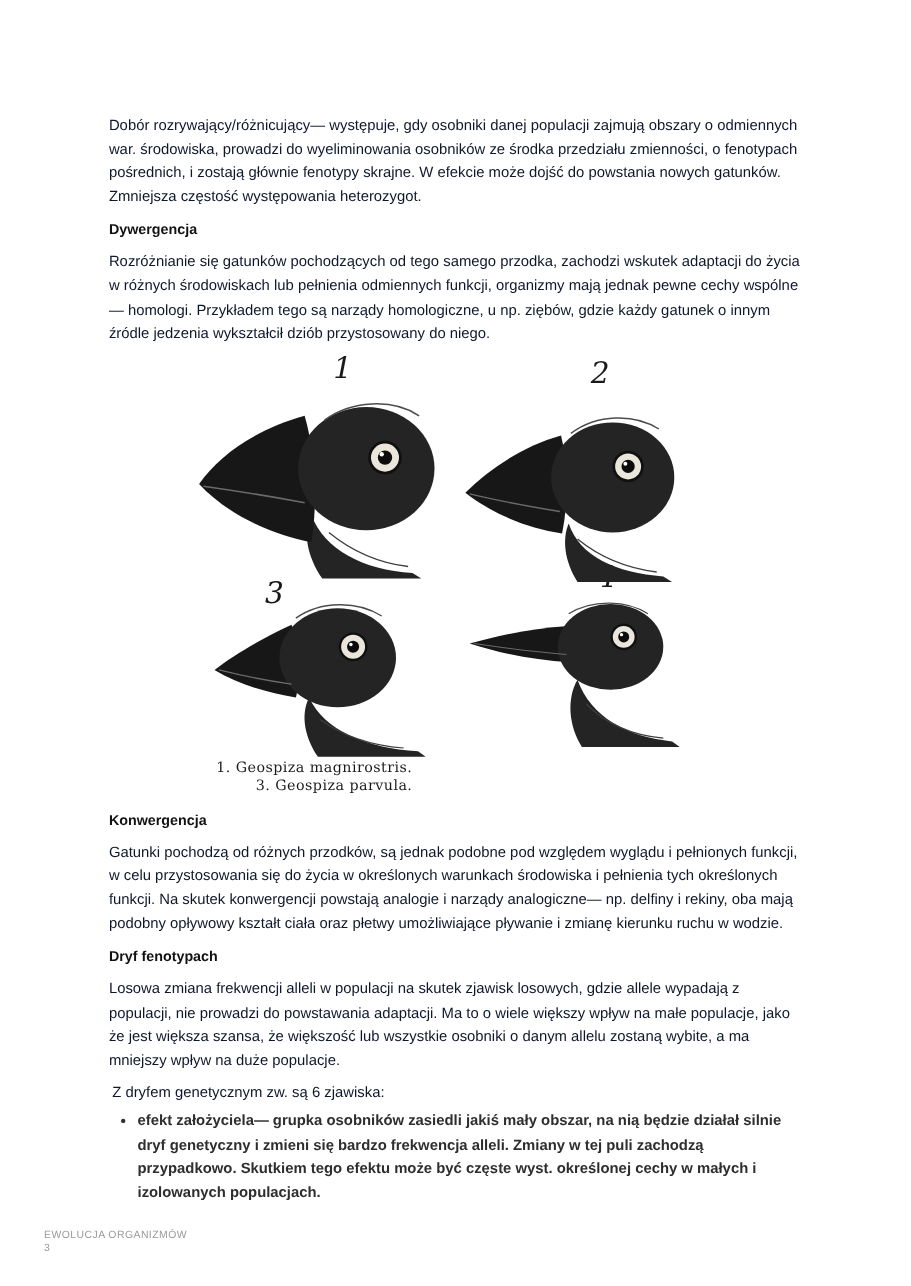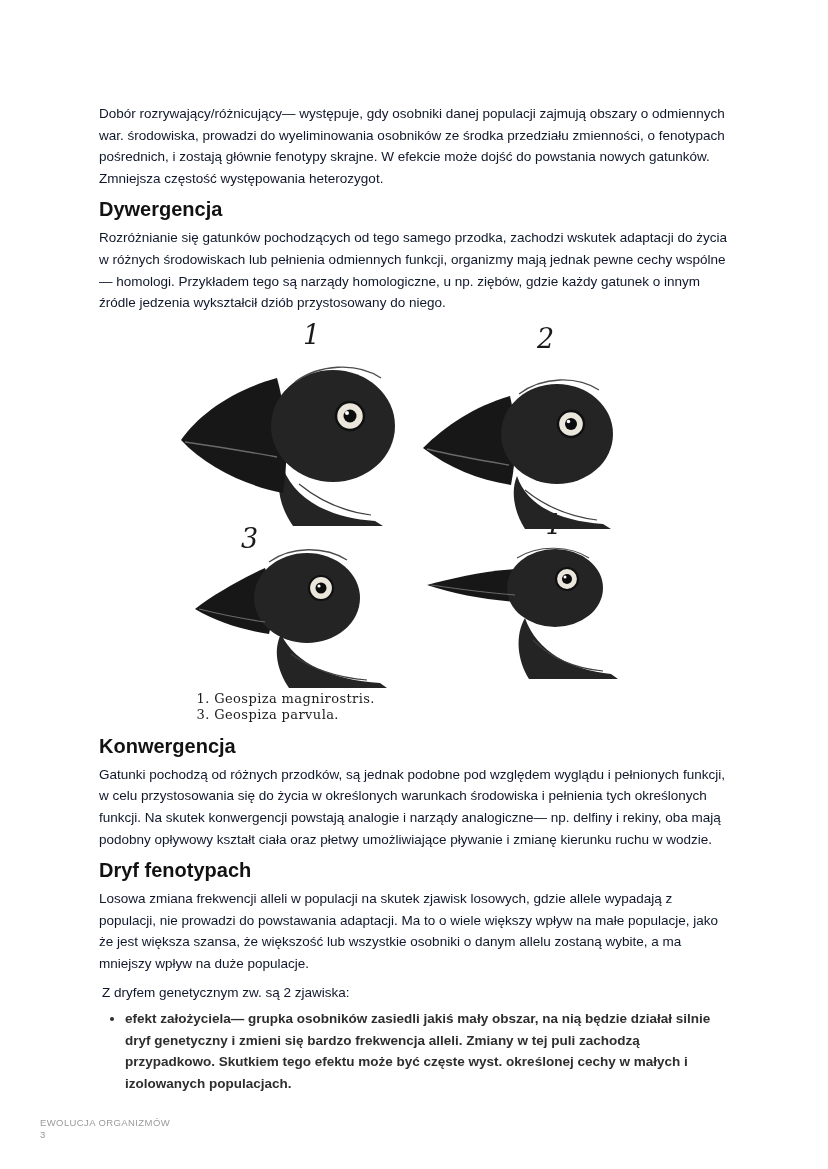--- a/index.html
+++ b/index.html
@@ -8,37 +8,37 @@
     width: 828px; height: 1169px;
     position: relative; overflow: hidden;
     font-family: "Liberation Sans", "DejaVu Sans", sans-serif;
     color: #2e2e2e;
   }
   .page { position: absolute; inset: 0; background: #ffffff; }
   .content { position: absolute; left: 99px; top: 103px; width: 631px; }
 
   .body-text { font-size: 13.5px; line-height: 21.6px; color: #0f172a; }
   h2.section-heading {
-    font-size: 20px; line-height: 22px; font-weight: 700;
+    font-size: 13px; line-height: 22px; font-weight: 700;
     color: #121212; margin: 9px 0 7px;
   }
 
   
   .finch-figure { width: 500px; margin: 4px auto 12px; }
   .finch-art { display: block; width: 500px; height: 372px; }
   .fig-num {
     font-family: "DejaVu Serif", "Liberation Serif", serif;
     font-style: italic; font-size: 27px; fill: #1a1a1a;
   }
   .captions {
     display: flex; padding-left: 32px; margin-top: 1px;
     font-family: "DejaVu Serif", "Liberation Serif", serif;
     font-size: 13px; color: #1b1b1b; letter-spacing: 0.4px;
   }
-  .cap-col { width: 290px; }
+  .cap-col { width: 290px; text-align: right; }
   .cap-col:last-child { width: auto; }
   .cap-line { line-height: 16px; white-space: nowrap; }
 
   .lead-in { margin-top: 7px; padding-left: 3px; }
   ul.bullet-list { margin-top: 5px; padding-left: 26px; list-style: disc; font-weight: bold; }
   ul.bullet-list li { font-size: 13.5px; line-height: 21.6px; color: #2e2e2e; }
 
   .footer {
     position: absolute; left: 40px; right: 40px; top: 1117px;
     display: flex; justify-content: space-between;
@@ -119,21 +119,21 @@
           <div class="cap-line">3. Geospiza parvula.</div>
         </div>
       </div>
     </figure>
 
     <h2 class="section-heading">Konwergencja</h2>
     <p class="body-text">Gatunki pochodzą od różnych przodków, są jednak podobne pod względem wyglądu i pełnionych funkcji, w celu przystosowania się do życia w określonych warunkach środowiska i pełnienia tych określonych funkcji. Na skutek konwergencji powstają analogie i narządy analogiczne— np. delfiny i rekiny, oba mają podobny opływowy kształt ciała oraz płetwy umożliwiające pływanie i zmianę kierunku ruchu w wodzie.</p>
 
     <h2 class="section-heading">Dryf fenotypach</h2>
     <p class="body-text">Losowa zmiana frekwencji alleli w populacji na skutek zjawisk losowych, gdzie allele wypadają z populacji, nie prowadzi do powstawania adaptacji. Ma to o wiele większy wpływ na małe populacje, jako że jest większa szansa, że większość lub wszystkie osobniki o danym allelu zostaną wybite, a ma mniejszy wpływ na duże populacje.</p>
-    <p class="body-text lead-in">Z dryfem genetycznym zw. są 2 zjawiska:</p>
+    <p class="body-text lead-in">Z dryfem genetycznym zw. są 6 zjawiska:</p>
 
     <ul class="bullet-list">
       <li>efekt założyciela— grupka osobników zasiedli jakiś mały obszar, na nią będzie działał silnie dryf genetyczny i zmieni się bardzo frekwencja alleli. Zmiany w tej puli zachodzą przypadkowo. Skutkiem tego efektu może być częste wyst. określonej cechy w małych i izolowanych populacjach.</li>
     </ul>
 
   </div>
 
   <div class="footer">
     <span>EWOLUCJA ORGANIZMÓW</span>
     <span>3</span>

